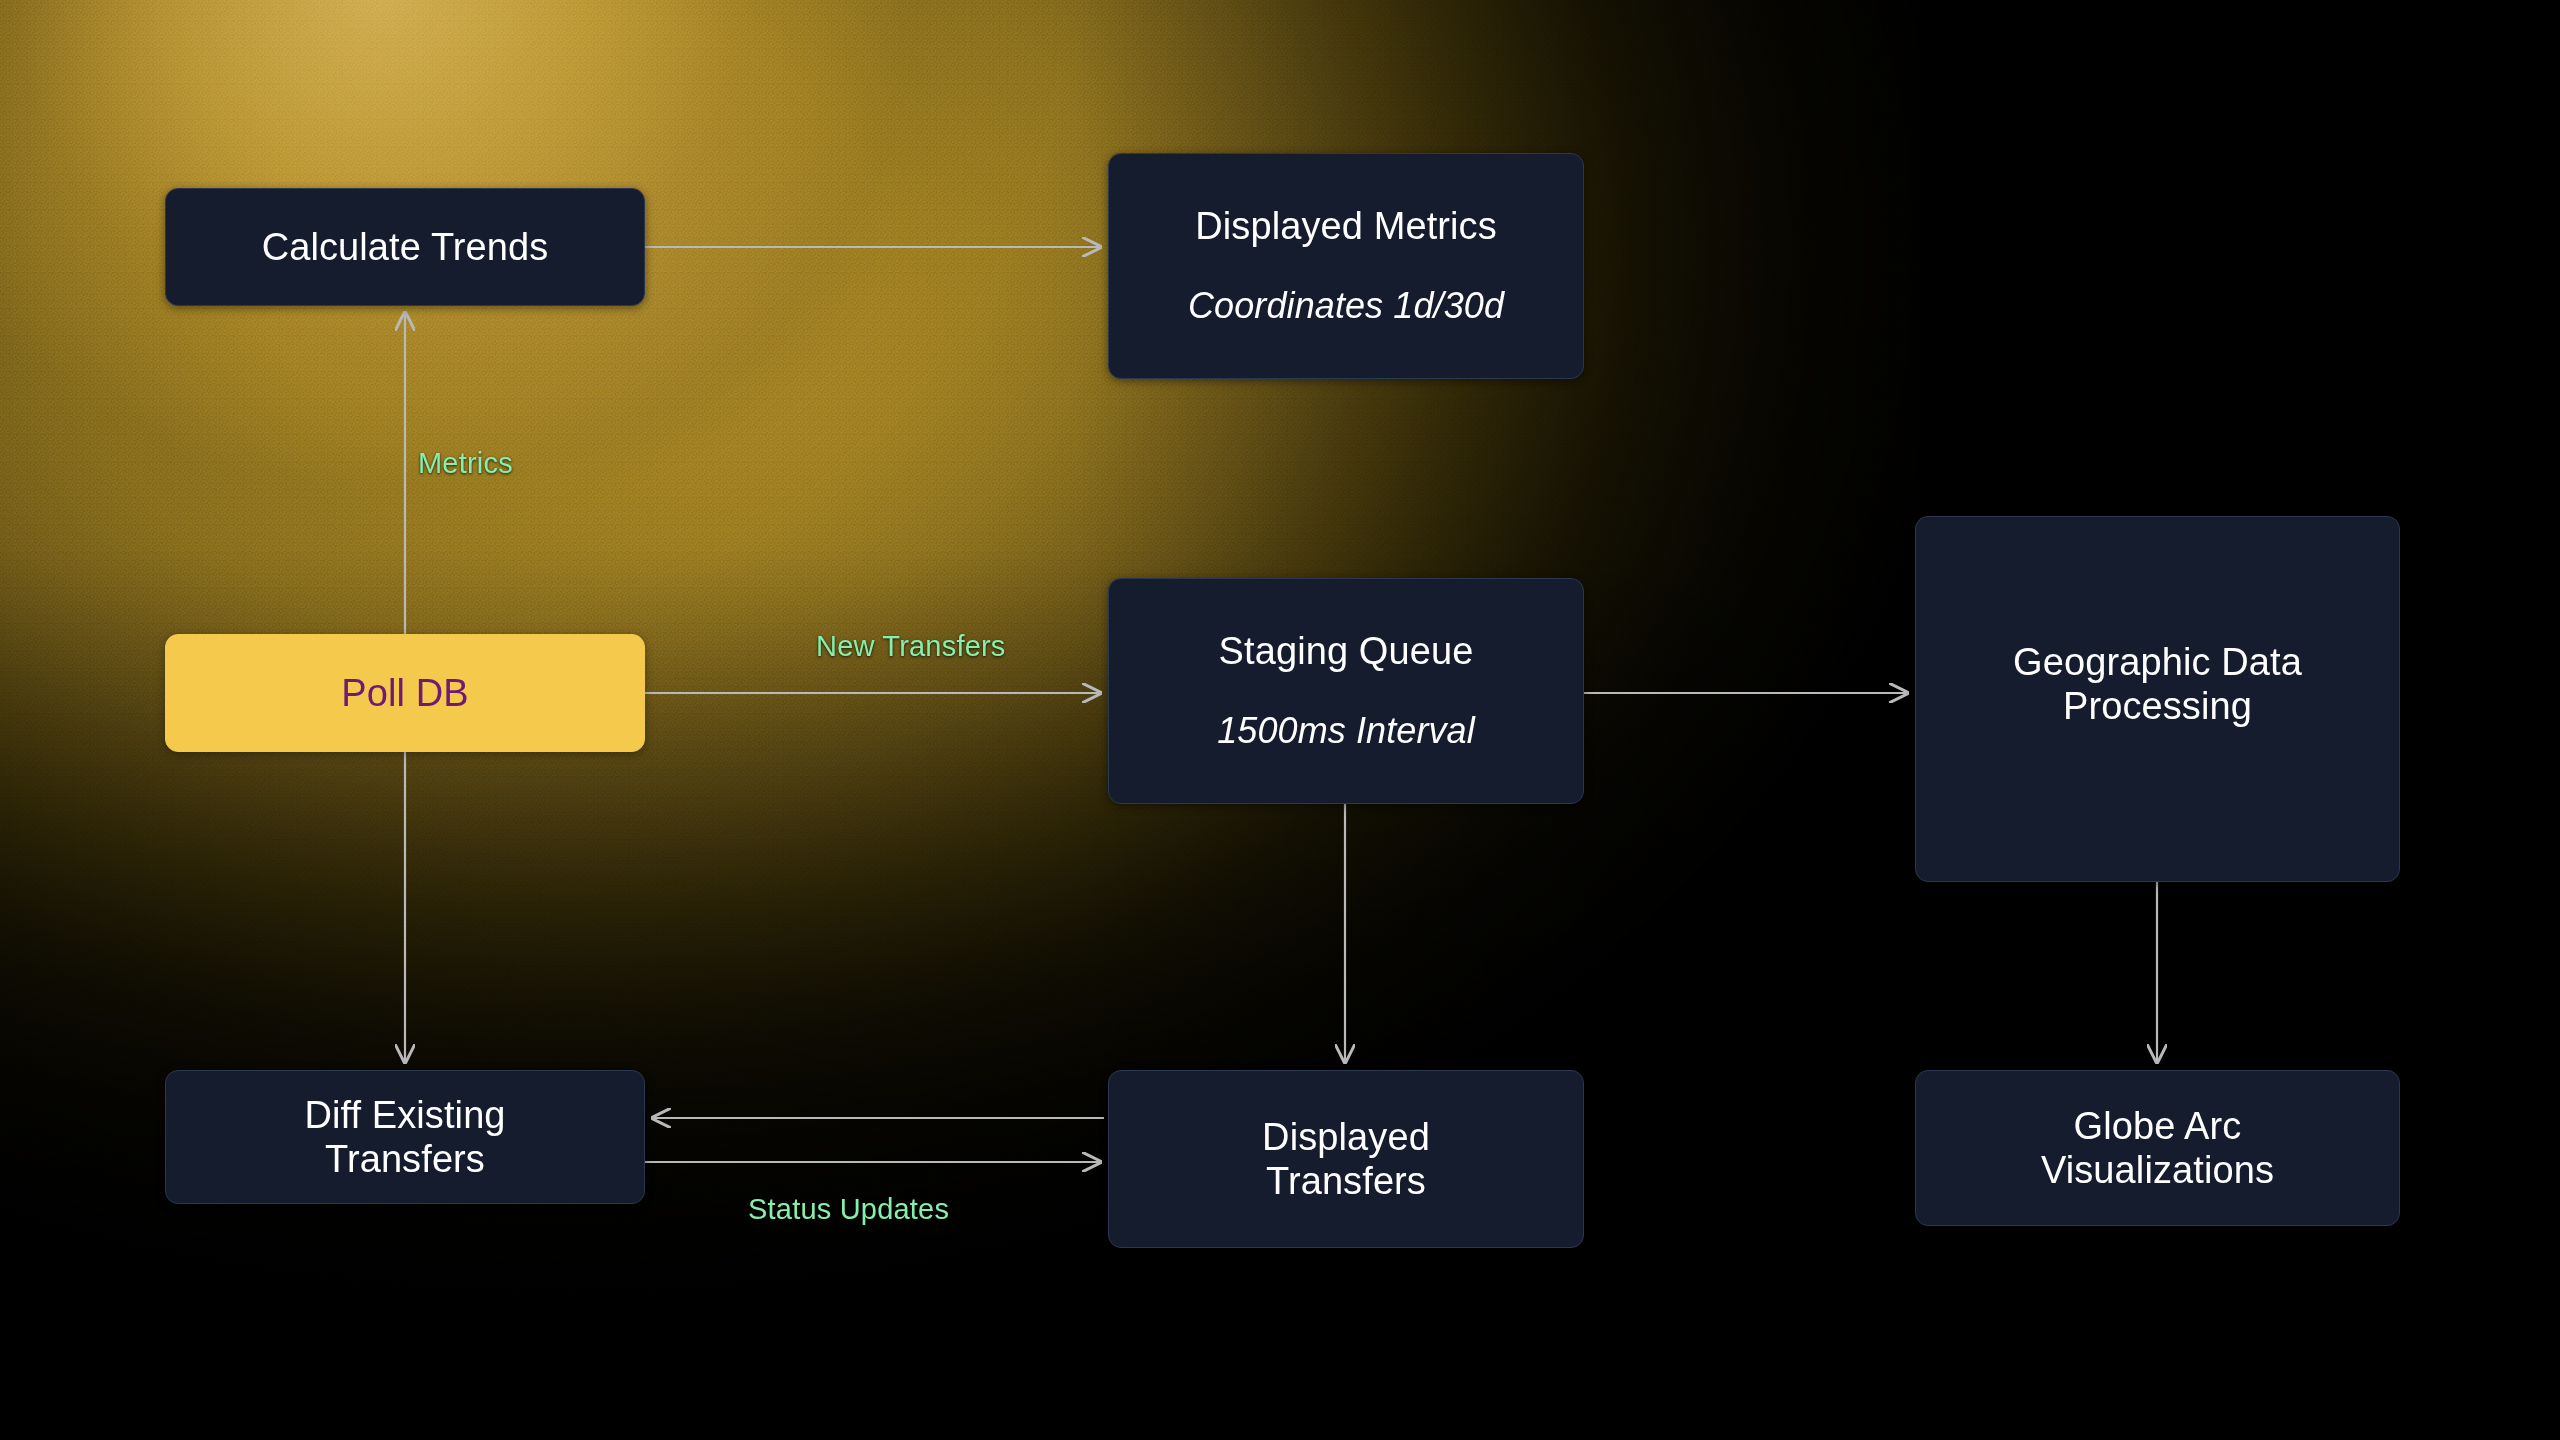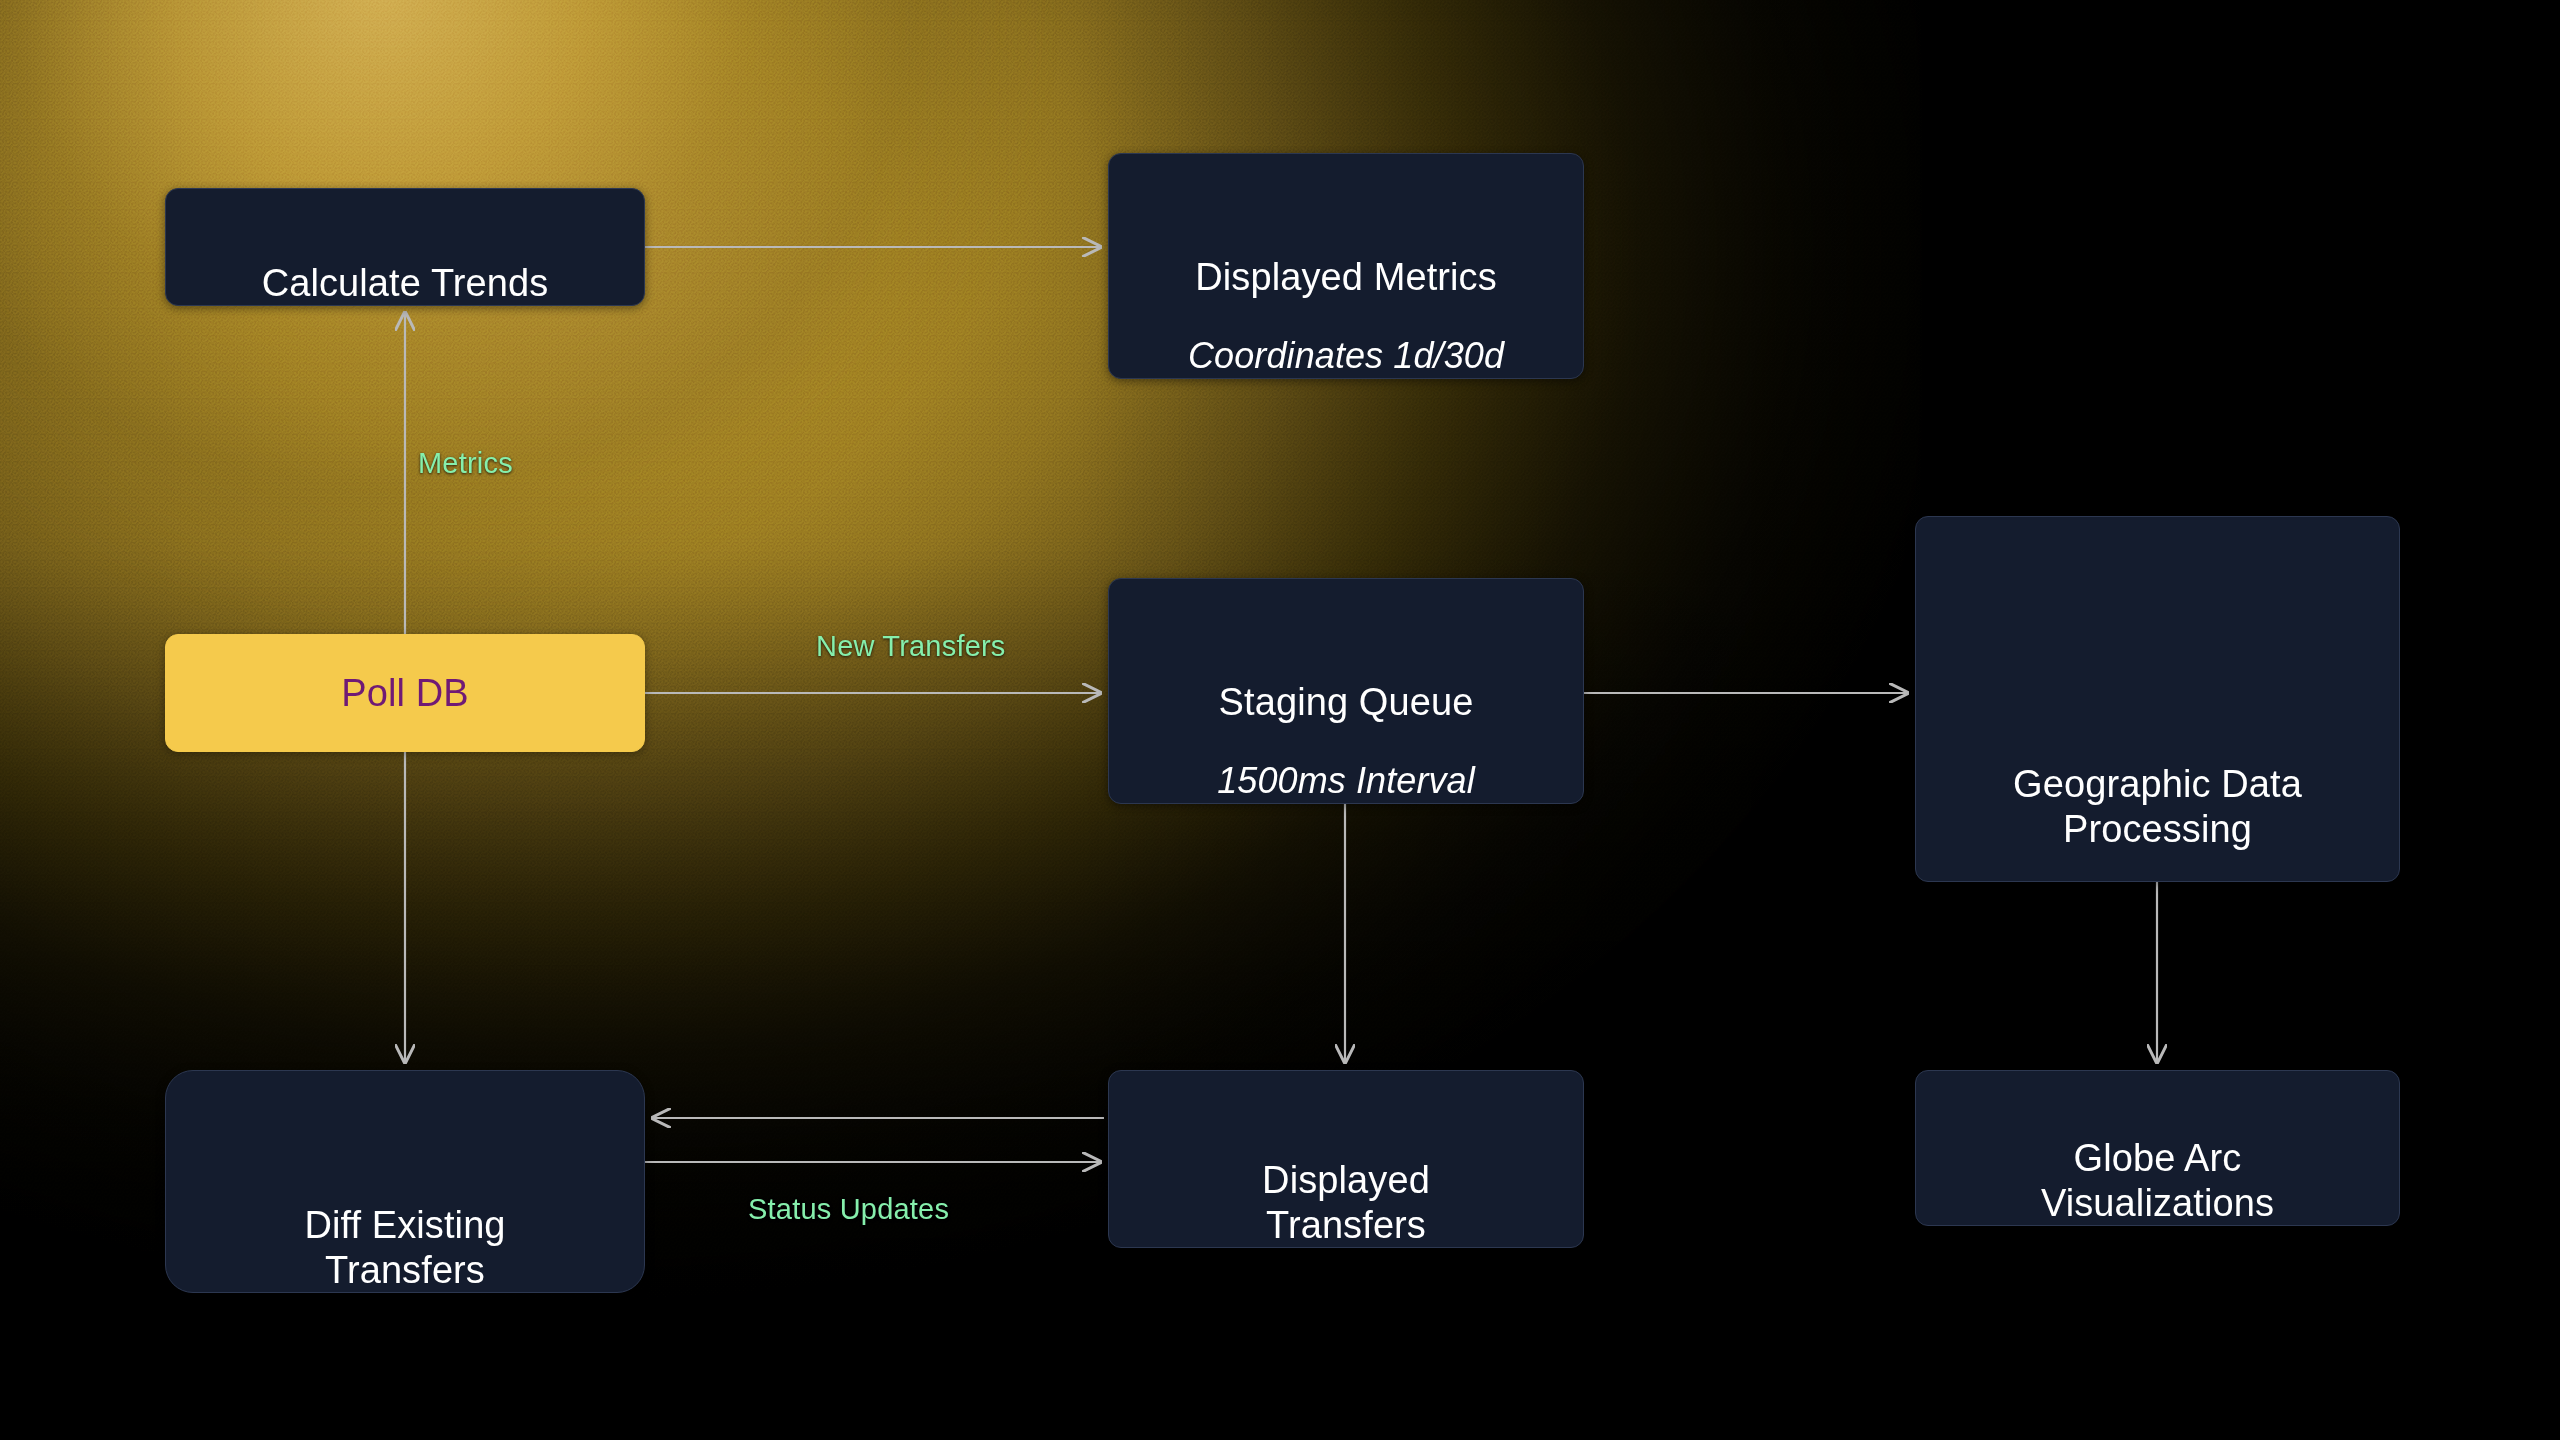--- a/index.html
+++ b/index.html
@@ -89,21 +89,20 @@
     display: flex;
     flex-direction: column;
     align-items: center;
     justify-content: center;
     border-radius: 13px;
     text-align: center;
   }
   .node.dark {
     background: #141c2e;
     border: 1px solid #2a3category;
-    justify-content: flex-end;
   }
   .node.dark {
     background: #141c2e;
     border: 1px solid #2c3750;
     color: #ffffff;
     box-shadow: 0 2px 10px rgba(0,0,0,0.45);
   }
   .node.accent {
     background: #f5ca4c;
     border: 1px solid #f5ca4c;
@@ -218,21 +217,21 @@
     <div class="gap-lg"></div>
     <div class="node-sub">1500ms Interval</div>
   </div>
 
   <div class="node dark" style="left:1915px; top:516px; width:485px; height:366px;">
     <div class="node-title">Geographic Data
 Processing</div>
     <div class="gap-md"></div>
   </div>
 
-  <div class="node dark" style="left:165px; top:1070px; width:480px; height:223px;border-radius:28px;">
+  <div class="node dark" style="left:165px; top:1070px; width:480px; height:134px;">
     <div class="node-title">Diff Existing
 Transfers</div>
   </div>
 
   <div class="node dark" style="left:1108px; top:1070px; width:476px; height:178px;">
     <div class="node-title">Displayed
 Transfers</div>
   </div>
 
   <div class="node dark" style="left:1915px; top:1070px; width:485px; height:156px;">

